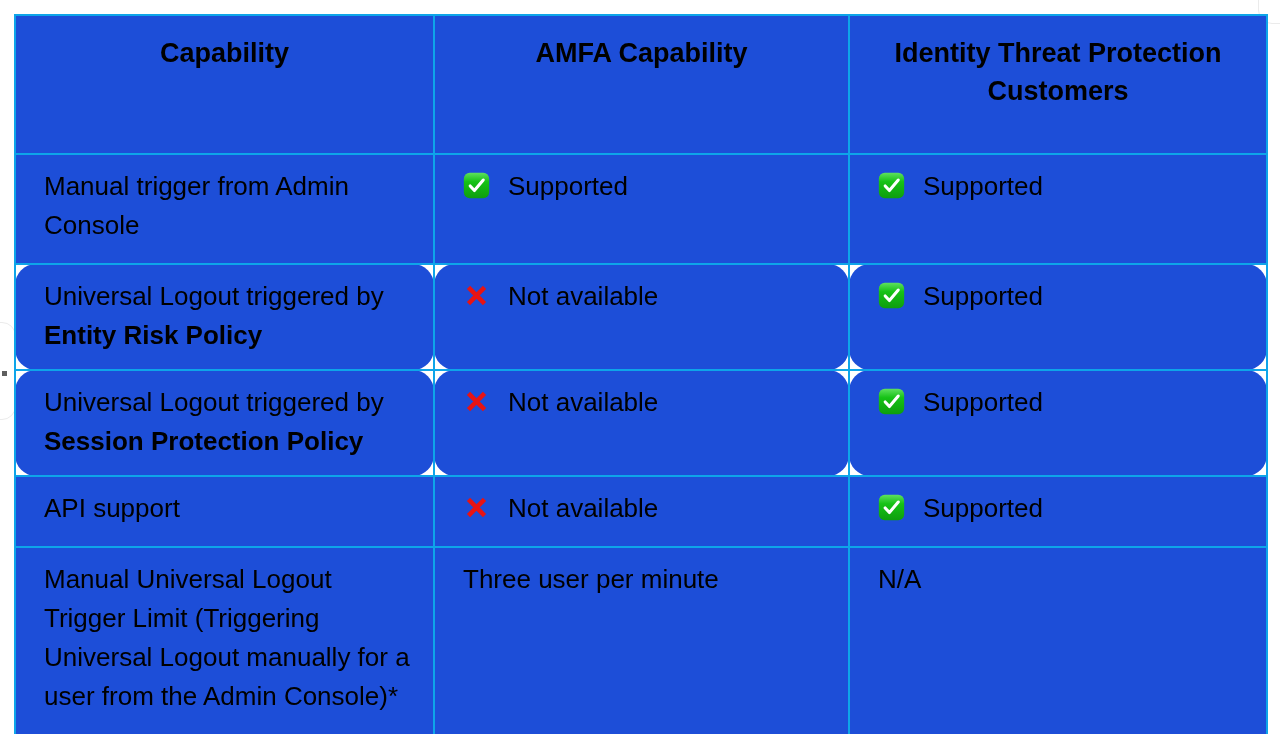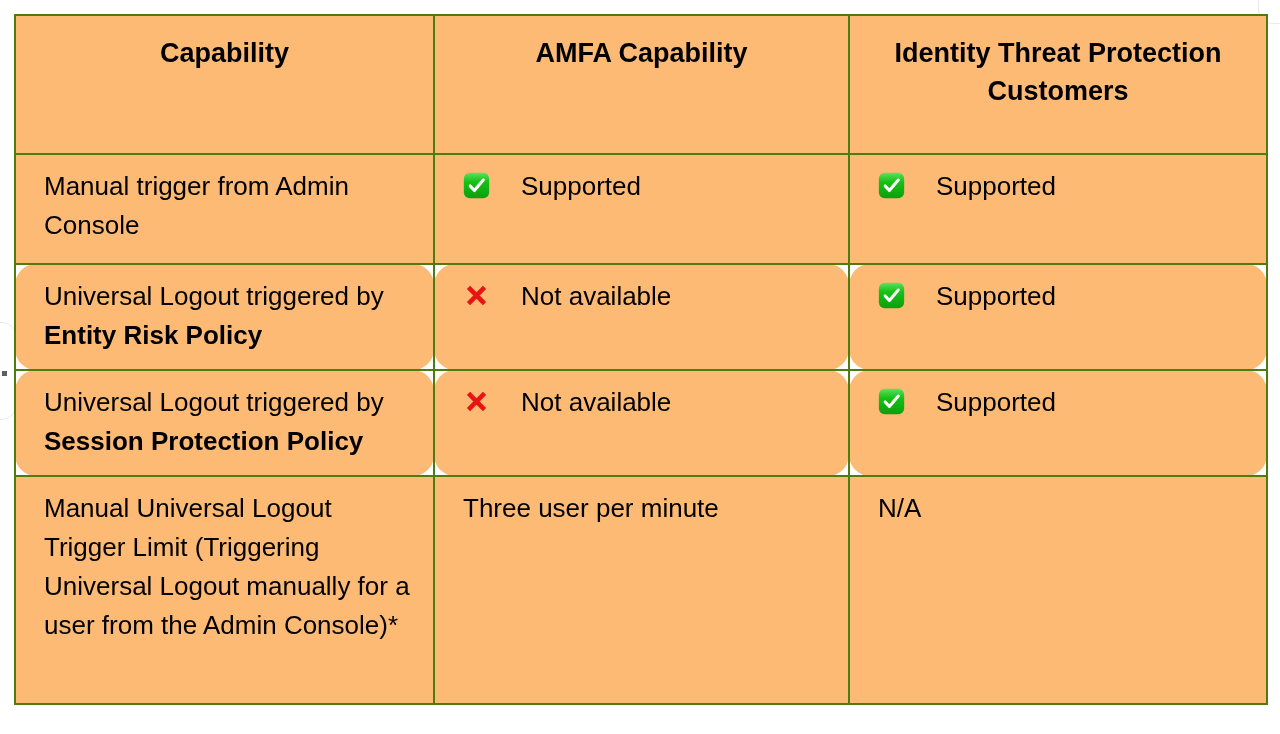--- a/index.html
+++ b/index.html
@@ -54,23 +54,23 @@
     z-index: 2;
   }
 
   table.cmp {
     border-collapse: collapse;
     table-layout: fixed;
     width: 1252px;
     background: #ffffff;
   }
   table.cmp td, table.cmp th {
-    border: 2px solid #4d7c0f;
+    border: 2px solid #0ea5e9;
     vertical-align: top;
-    background: #fdba74;
+    background: #1d4ed8;
   }
 
   col.c1 { width: 419px; }
   col.c2 { width: 415px; }
   col.c3 { width: 418px; }
 
   th.head {
     text-align: center;
     font-weight: bold;
     font-size: 27px;
@@ -88,21 +88,21 @@
   td.cap   { height: 82px; }
   td.cap2  { height: 75px; border-radius: 21px; }
   td.cap3  { height: 43px; }
   td.cap4  { height: 200px; }
 
   .bold { font-weight: bold; }
 
   .status {
     display: flex;
     align-items: flex-start;
-    gap: 31px;
+    gap: 18px;
     white-space: nowrap;
   }
   .status-label { display: inline-block; }
 
   .ico {
     flex: 0 0 auto;
     width: 27px;
     height: 27px;
     margin-top: 5px;
     display: block;
@@ -201,20 +201,42 @@
           <div class="status">
             <svg class="ico" viewBox="0 0 32 32">
               <rect x="1" y="1" width="30" height="30" rx="7" ry="7" fill="url(#g1)"></rect>
               <path d="M8.5 16.5 L13.5 22 L24 9.5" fill="none" stroke="#ffffff" stroke-width="3.6" stroke-linecap="round" stroke-linejoin="round"></path>
             </svg>
             <span class="status-label">Supported</span>
           </div>
         </td>
       </tr>
 
+      <tr>
+        <td class="cell cap3">
+          <span>API support</span><span class="bold"></span>
+        </td>
+        <td class="cell cap3">
+          <div class="status">
+            <svg class="ico" viewBox="0 0 32 32">
+              <path d="M6.5 6.5 L25.5 25.5 M25.5 6.5 L6.5 25.5" fill="none" stroke="#e81313" stroke-width="5.4" stroke-linecap="butt"></path>
+            </svg>
+            <span class="status-label">Not available</span>
+          </div>
+        </td>
+        <td class="cell cap3">
+          <div class="status">
+            <svg class="ico" viewBox="0 0 32 32">
+              <rect x="1" y="1" width="30" height="30" rx="7" ry="7" fill="url(#g1)"></rect>
+              <path d="M8.5 16.5 L13.5 22 L24 9.5" fill="none" stroke="#ffffff" stroke-width="3.6" stroke-linecap="round" stroke-linejoin="round"></path>
+            </svg>
+            <span class="status-label">Supported</span>
+          </div>
+        </td>
+      </tr>
 
       <tr>
         <td class="cell cap4">
           <span>Manual Universal Logout Trigger Limit (Triggering Universal Logout manually for a user from the Admin Console)*</span><span class="bold"></span>
         </td>
         <td class="cell cap4">
           <span class="status-label">Three user per minute</span>
         </td>
         <td class="cell cap4">
           <span class="status-label">N/A</span>

